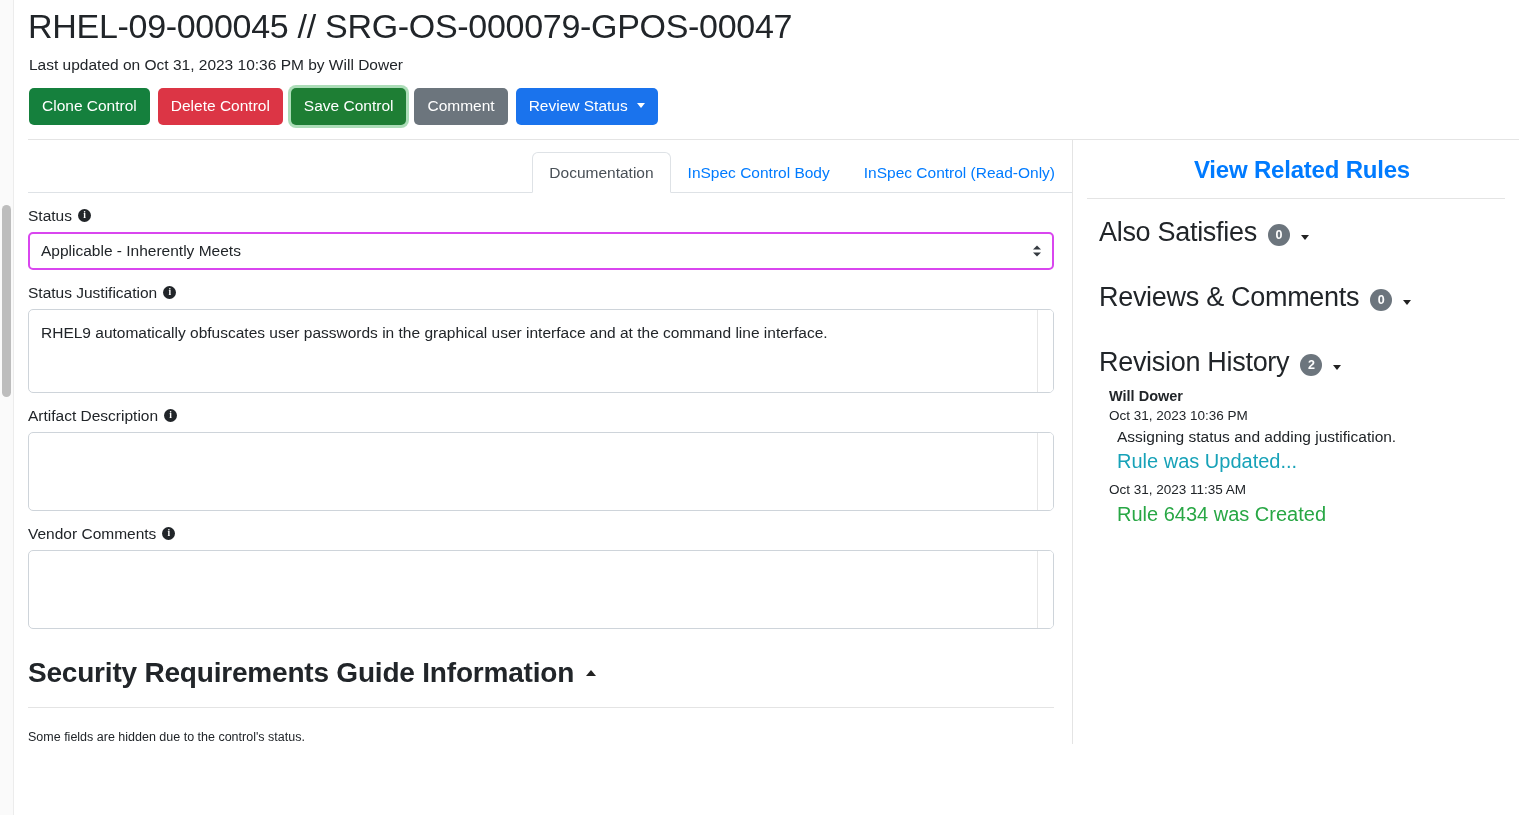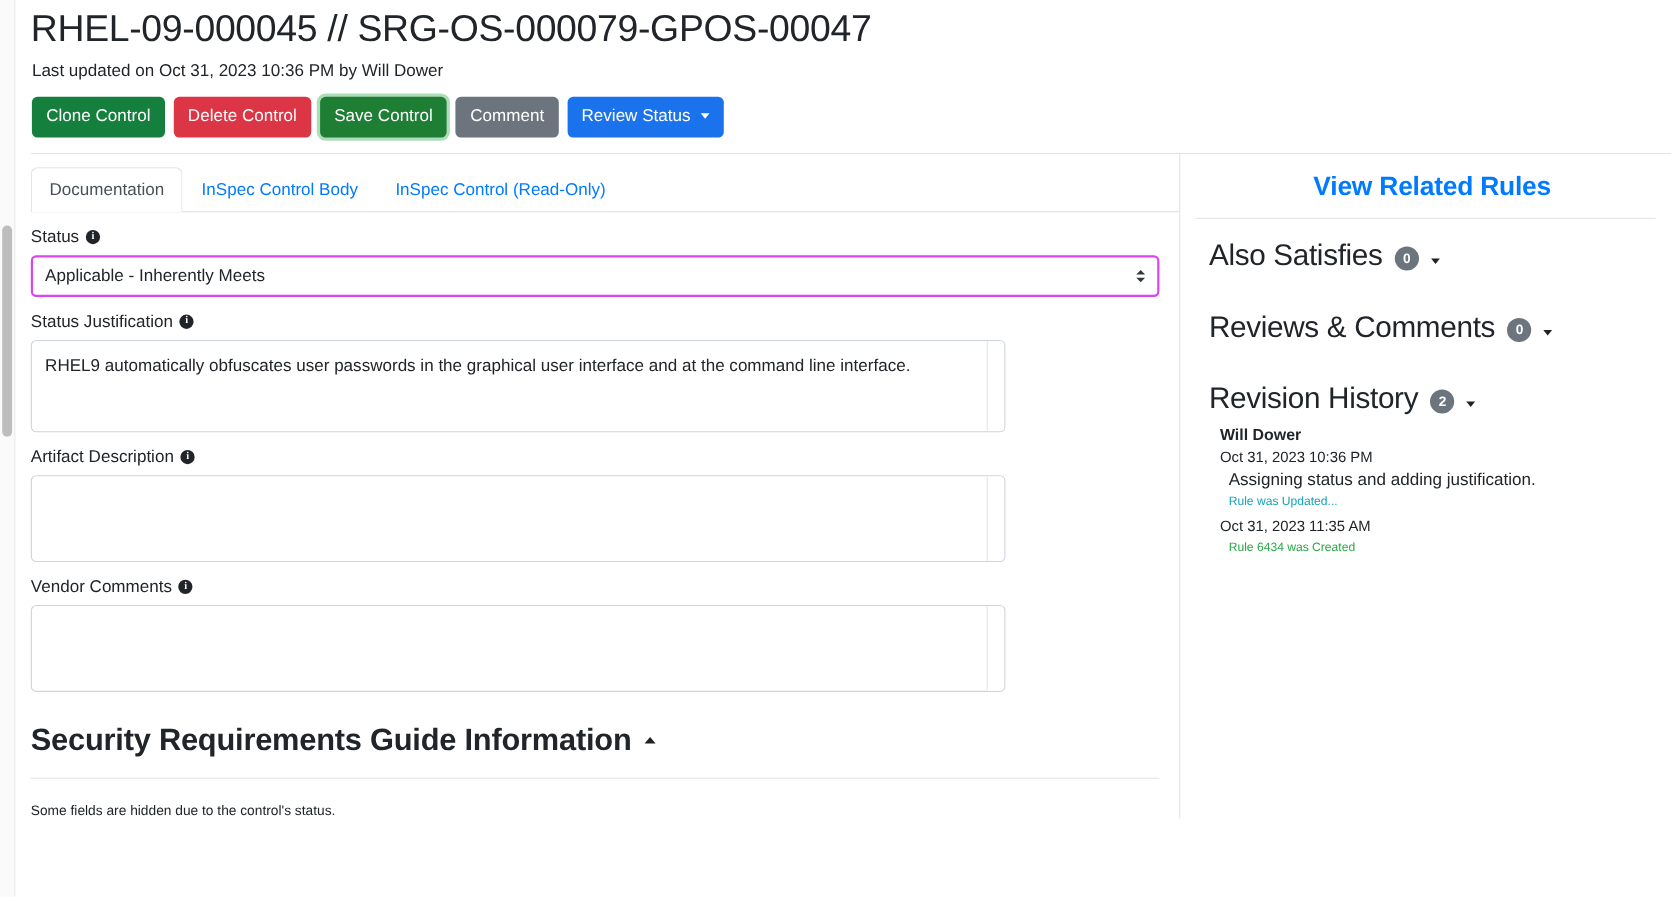--- a/index.html
+++ b/index.html
@@ -68,21 +68,21 @@
     margin: 14px 0 0 14px; height: 1px; background: #e4e4e4;
     width: 1491px;
   }
 
   
   .body-split { display: flex; }
   .col-main  { width: 1058px; padding-left: 14px; }
   .col-side  { width: 433px; border-left: 1px solid #e4e4e4; padding-left: 14px; position: relative; }
 
   
-  .tabs { display: flex; align-items: flex-end; border-bottom: 1px solid #dee2e6; margin-top: 11px; }
+  .tabs { display: flex; align-items: flex-end; border-bottom: 1px solid #dee2e6; margin-top: 11px; justify-content: flex-end; }
   .tab {
     font-size: 15.5px; padding: 11px 16px 10px; cursor: pointer;
     border: 1px solid transparent; border-radius: 6px 6px 0 0;
     position: relative; top: 1px; white-space: nowrap;
   }
   .tab.active {
     color: #495057; background: #fff;
     border-color: #dee2e6 #dee2e6 #fff;
   }
   .tab.link { color: #007bff; }
@@ -110,21 +110,21 @@
   }
   .select-arrows {
     position: absolute; right: 13px; top: 50%; transform: translateY(-50%);
     display: flex; flex-direction: column; gap: 3px; pointer-events: none;
   }
   .select-arrows i { display: block; width: 0; height: 0; border-left: 4px solid transparent; border-right: 4px solid transparent; }
   .select-arrows i.up   { border-bottom: 4px solid #343a40; }
   .select-arrows i.down { border-top: 4px solid #343a40; }
 
   .textarea-box {
-    width: 886px; border: 1px solid #ced4da; border-radius: 5px;
+    width: 1026px; border: 1px solid #ced4da; border-radius: 5px;
     background: #fff; position: relative; overflow: hidden;
   }
   .textarea-box .content {
     font-size: 15.5px; color: #212529; padding: 12px 36px 12px 12px;
     line-height: 1.45; white-space: pre-wrap;
   }
   .ta-scroll {
     position: absolute; right: 0; top: 0; bottom: 0; width: 16px;
     border-left: 1px solid #e6e6e6; background: #fff;
   }
@@ -155,21 +155,21 @@
     font-size: 12.5px; font-weight: bold; min-width: 22px; height: 22px;
     display: inline-flex; align-items: center; justify-content: center;
     padding: 0 6px; position: relative; top: 3px;
   }
   .side-head .caret-dn { border-top-color: #222; position: relative; top: 5px; }
 
   .rev-entry { padding-left: 22px; }
   .rev-author { font-size: 14.5px; font-weight: bold; color: #212529; }
   .rev-date { font-size: 13.5px; color: #212529; margin-top: 4px; }
   .rev-msg { font-size: 15.5px; color: #212529; margin-top: 5px; padding-left: 8px; }
-  .rev-action { font-size: 11px; margin-top: 4px; padding-left: 8px; cursor: pointer; }
+  .rev-action { font-size: 20px; margin-top: 4px; padding-left: 8px; cursor: pointer; }
   .rev-action.teal  { color: #17a2b8; }
   .rev-action.green { color: #28a745; }
 </style>
 </head>
 <body>
 
 <div id="page-scroll-gutter">
   <div id="page-scroll-thumb"></div>
 </div>
 

